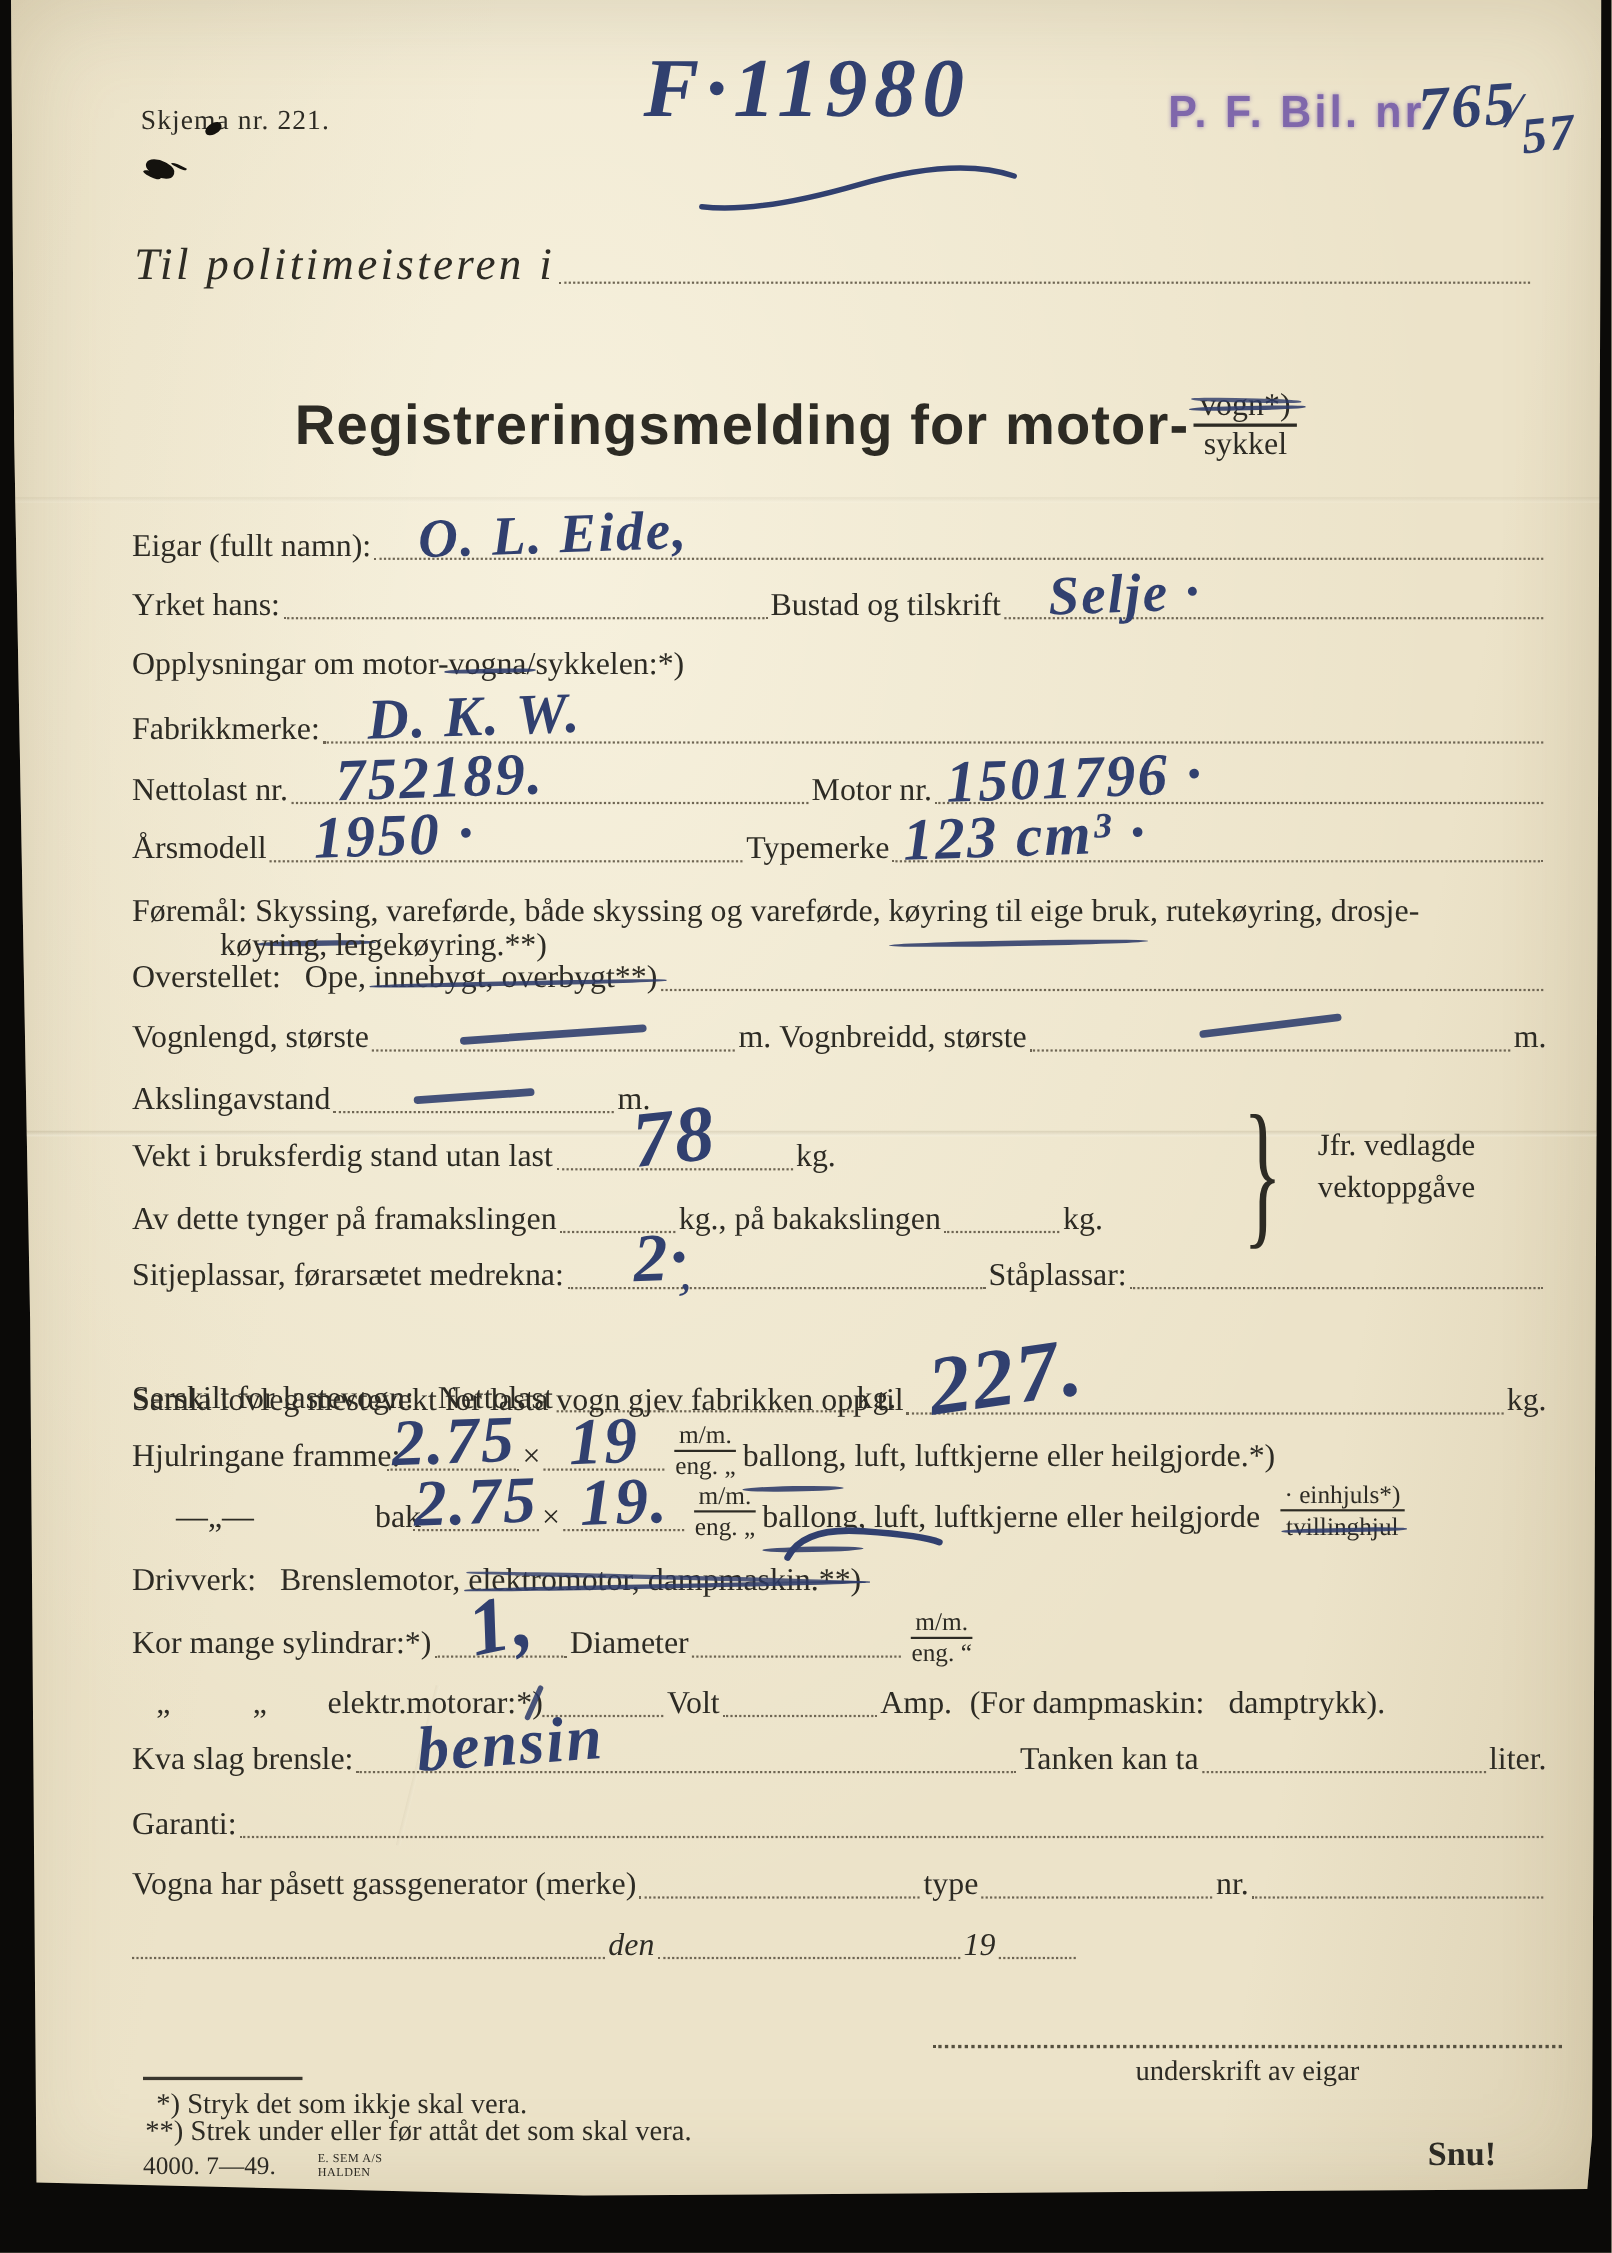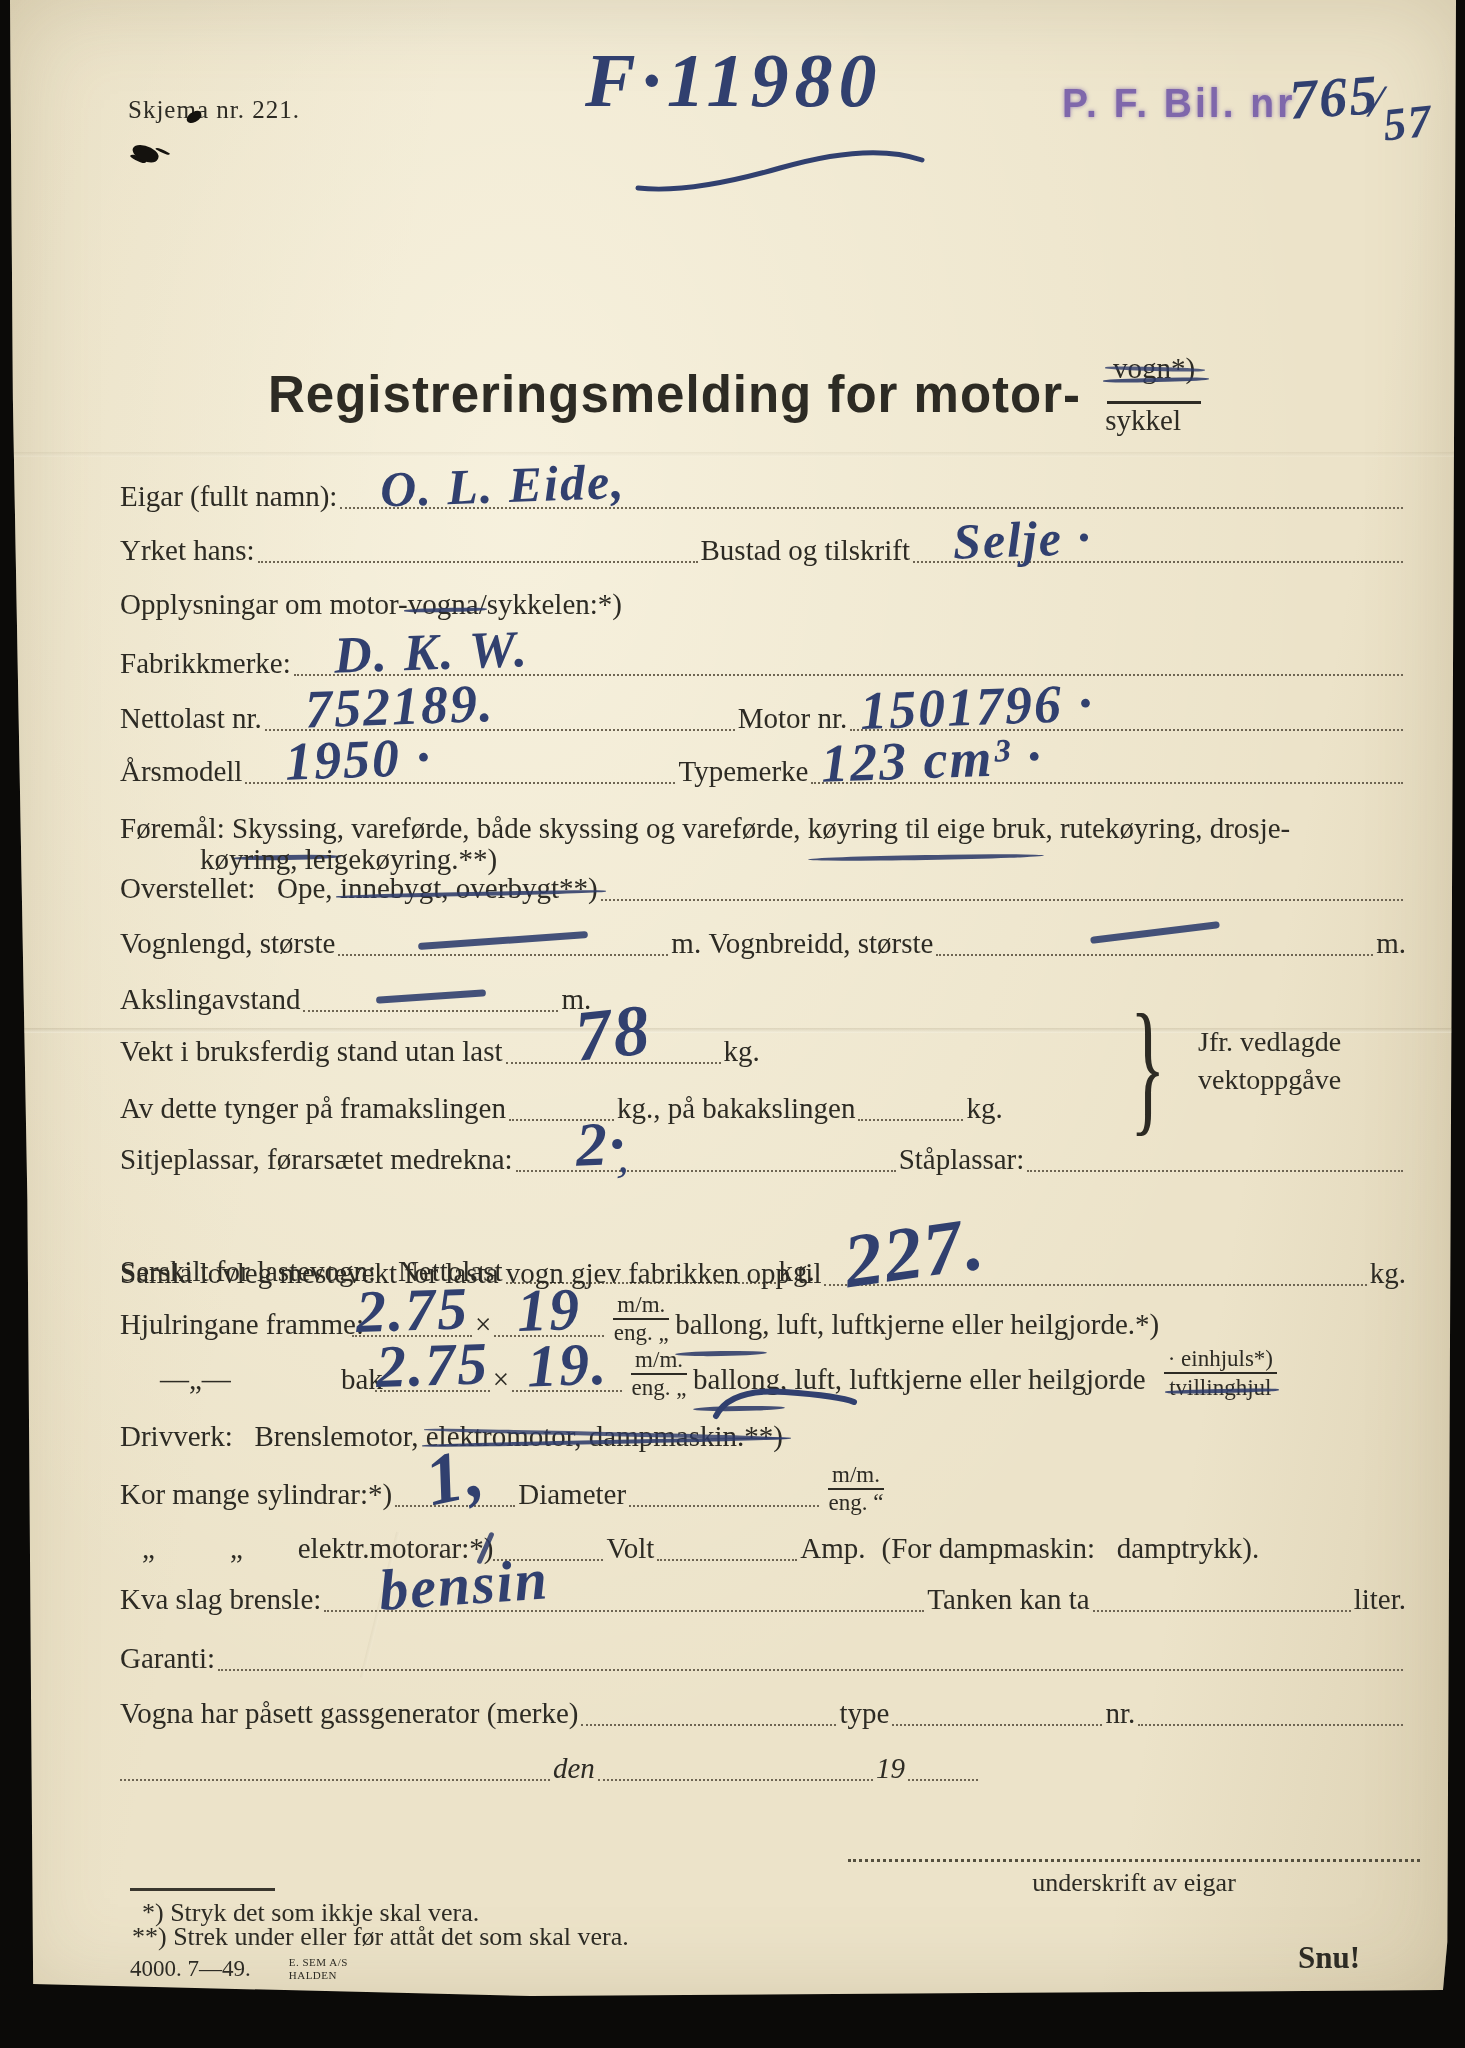--- a/index.html
+++ b/index.html
@@ -51,21 +51,21 @@
 
   .frac { display:inline-flex; flex-direction:column; align-items:center;
           font-size:23px; line-height:1.1; margin:0 6px; padding-bottom:2px; }
   .frac .ft { border-bottom:2px solid #2d2b24; padding:0 4px; }
 
   .title-row { position:absolute; top:352px; left:258px; display:flex; align-items:center; }
   .title-main { font-family:"Liberation Sans", sans-serif; font-weight:700;
                 font-size:51px; letter-spacing:1px; }
   .tfrac { display:inline-flex; flex-direction:column; align-items:center;
            font-size:29px; margin-left:4px; line-height:1.15; }
-  .tfrac .tt { border-bottom:3px solid #2d2b24; padding:0 6px 16px;margin-left:22px; }
+  .tfrac .tt { border-bottom:3px solid #2d2b24; padding:0 6px 0; }
 
   .addressee { position:absolute; top:216px; left:112px; right:62px;
                display:flex; align-items:flex-end; }
   .addressee .lbl { font-style:italic; font-size:41px; letter-spacing:3px; padding-bottom:4px; }
 
   .skjema { position:absolute; top:96px; left:118px; font-size:25px; letter-spacing:1px; }
   .blot { position:absolute; background:#14120e; border-radius:60% 40% 55% 45%; }
 
   .regnr { position:absolute; top:52px; left:575px; }
   .regnr .hw { font-size:76px; transform:rotate(-3deg); letter-spacing:6px; }
@@ -122,20 +122,24 @@
     <path d="M8 38 Q 60 44 150 18 T 292 10" stroke="#31406f" stroke-width="5" fill="none" stroke-linecap="round"></path>
   </svg>
 
   <div class="stamp">
     <span class="stamp-text">P. F. Bil. nr</span>
     <span class="hw stamp-num">765</span>
     <span class="hw stamp-num" style="font-size:44px;">⁄</span>
     <span class="hw stamp-yr">57</span>
   </div>
 
+  <div class="addressee">
+    <span class="lbl">Til politimeisteren i</span>
+    <span class="fill"></span>
+  </div>
 
   <div class="title-row">
     <span class="title-main">Registreringsmelding for motor-</span>
     <span class="tfrac">
       <span class="tt ps ps2">vogn*)</span>
       <span>sykkel</span>
     </span>
   </div>
 
   <div class="row" style="top:471px;">

